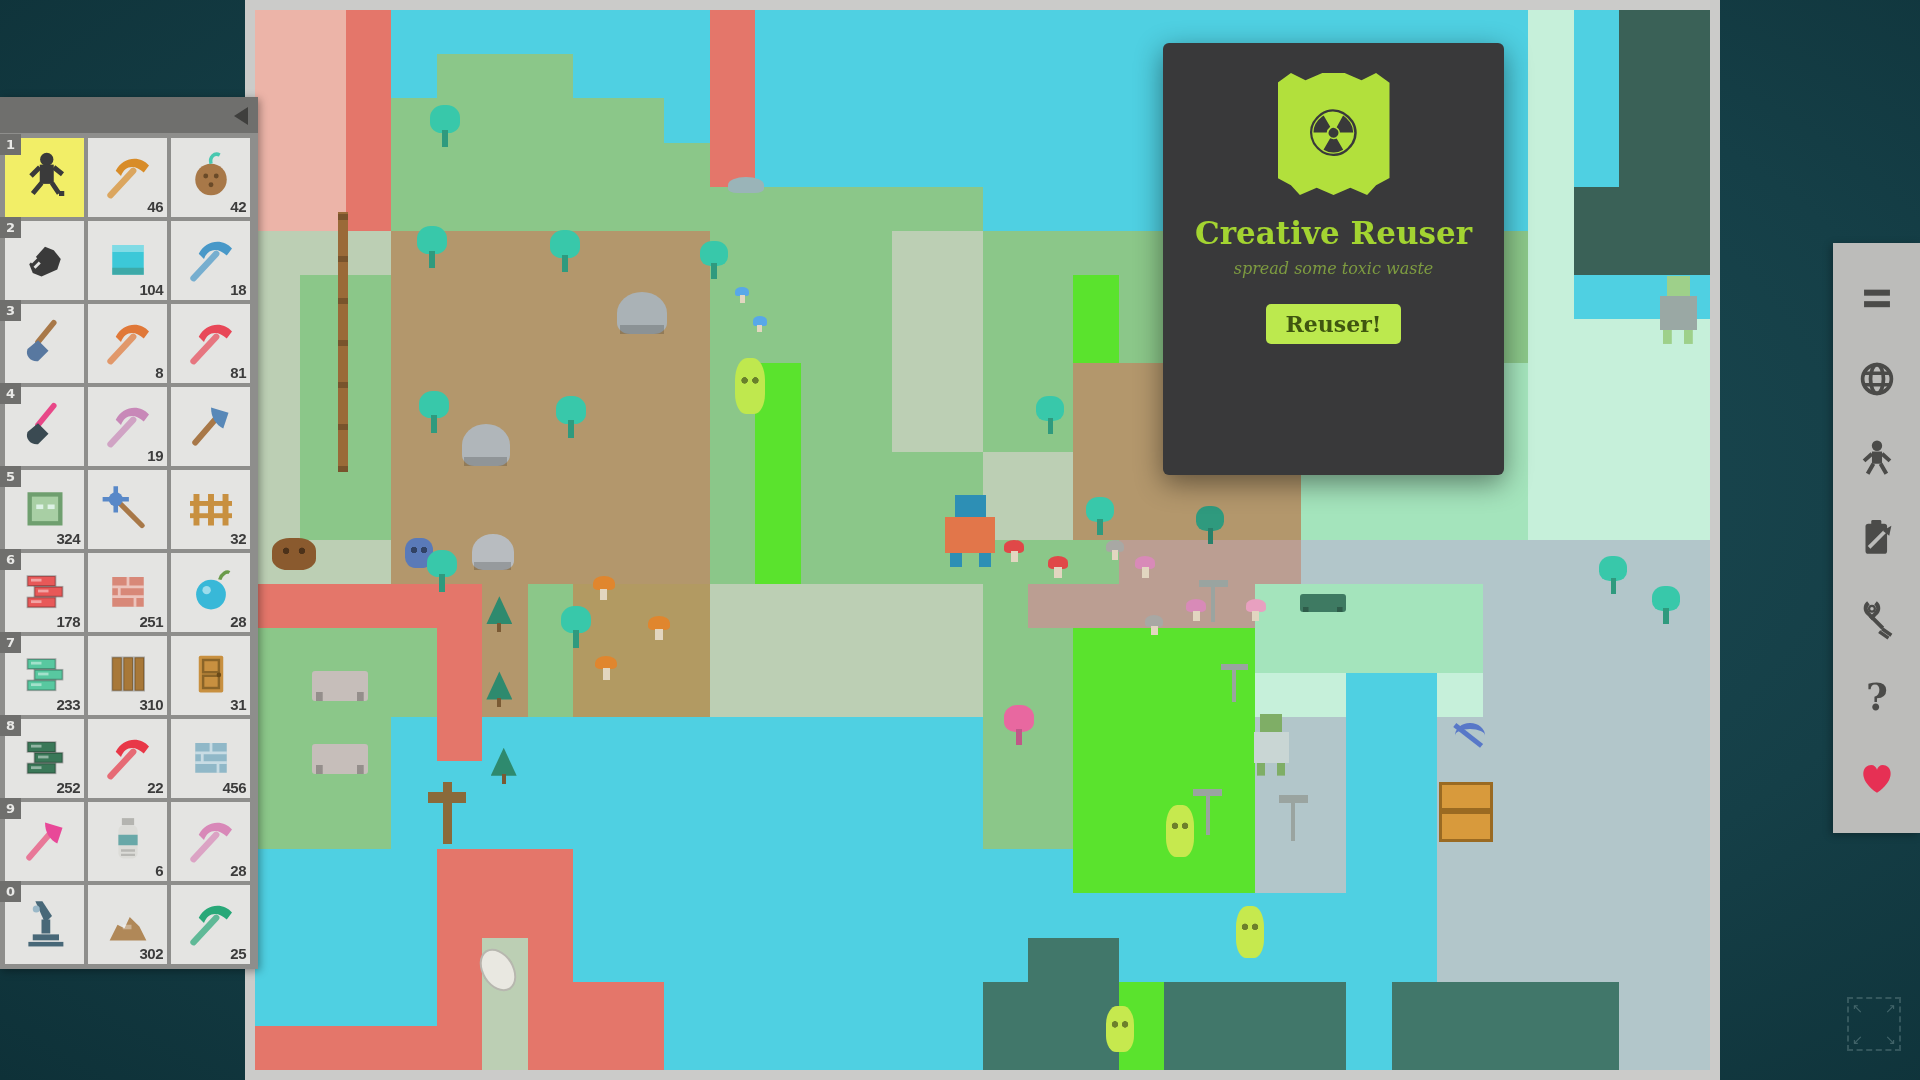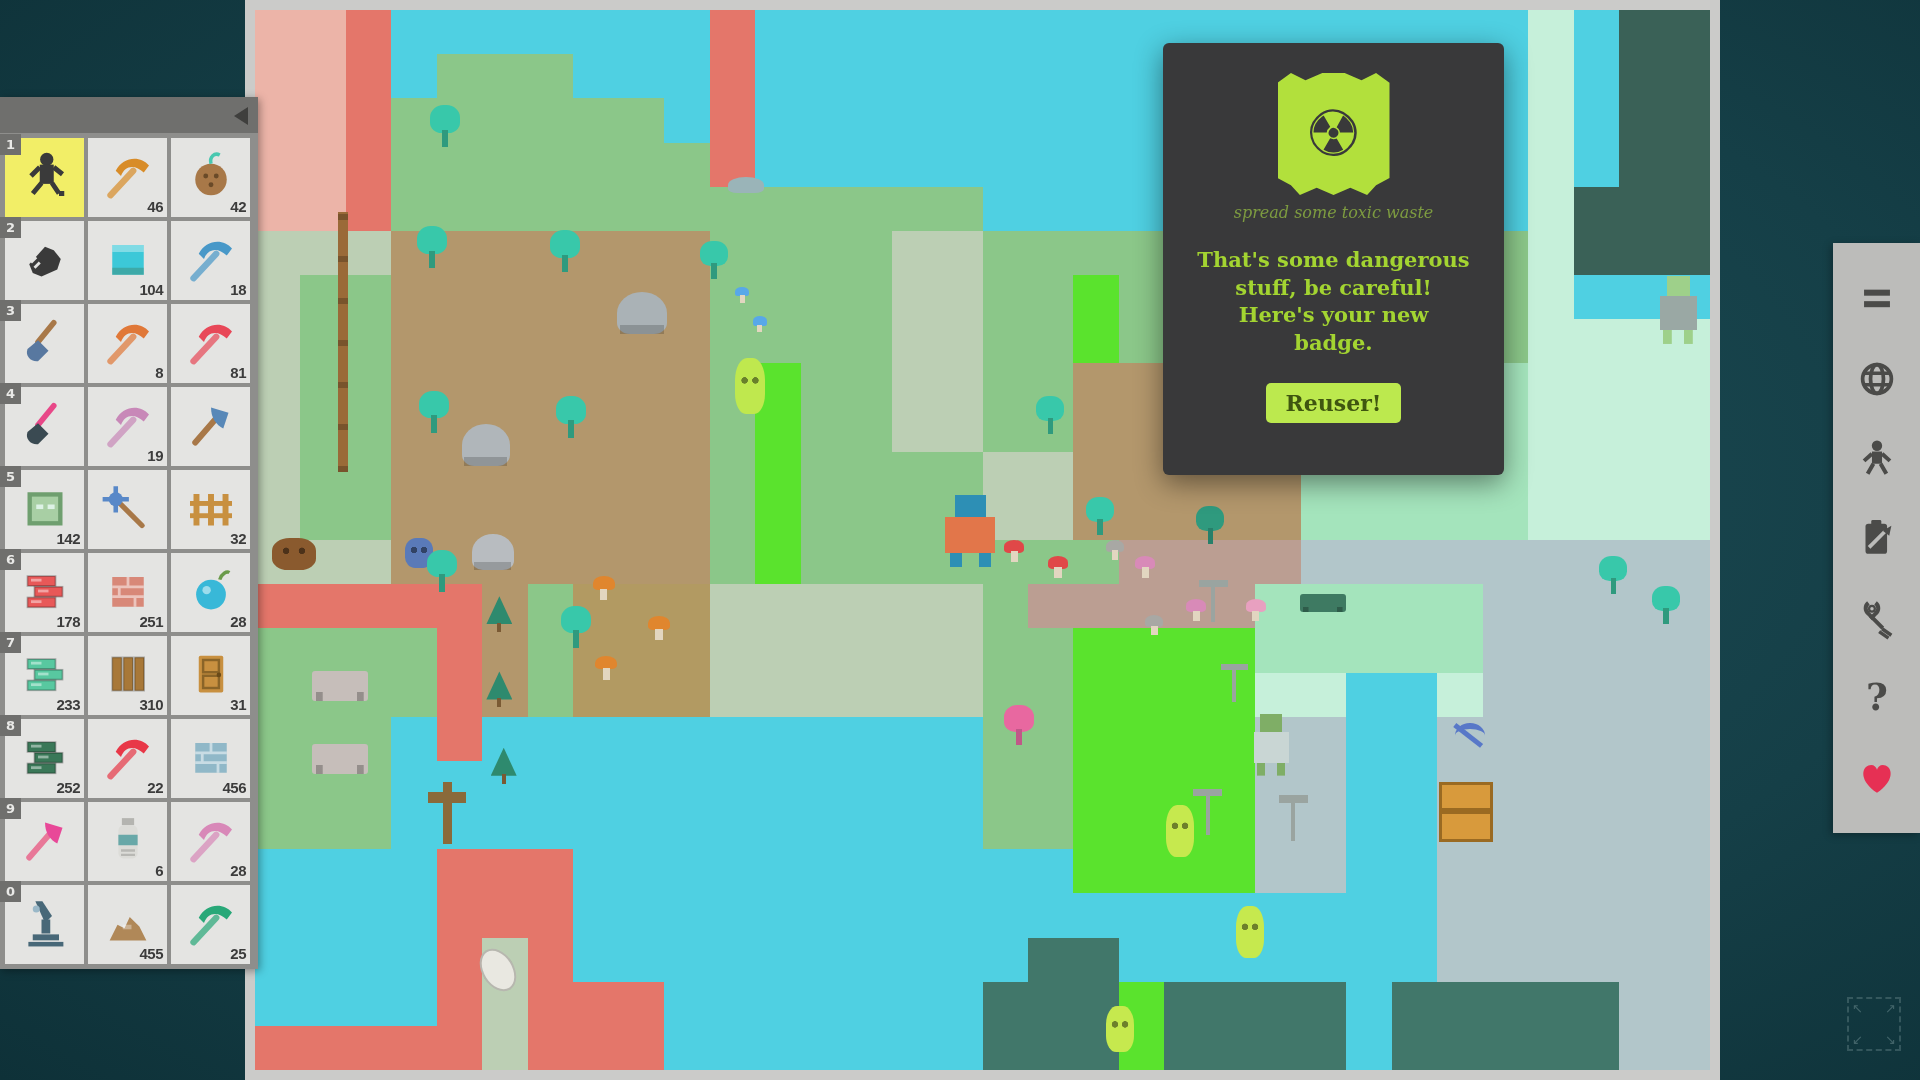--- a/index.html
+++ b/index.html
@@ -1027,21 +1027,21 @@
             </svg></div>
         </div>
         <div class="slot">
           <div class="row-tag">5</div>
           <div><svg viewBox="0 0 32 32">
               <rect x="6" y="7" width="20" height="19" fill="#6f9f6f"></rect>
               <rect x="8.5" y="9.5" width="15" height="14" fill="#a8cfa4"></rect>
               <rect x="11" y="14" width="4" height="2.6" fill="#ddf2e6"></rect>
               <rect x="17.5" y="14" width="4" height="2.6" fill="#ddf2e6"></rect>
             </svg></div>
-          <span class="count">142</span>
+          <span class="count">324</span>
         </div>
         <div class="slot">
           <div><svg viewBox="0 0 32 32">
               <line x1="10" y1="12" x2="24" y2="26" stroke="#a87848" stroke-width="3" stroke-linecap="round"></line>
               <circle cx="9" cy="11" r="4" fill="#5888c8"></circle>
               <path d="M9 3.5 V18.5 M1.5 11 H16.5" stroke="#5888c8" stroke-width="2.6"></path>
             </svg></div>
         </div>
         <div class="slot">
           <div><svg viewBox="0 0 32 32">
@@ -1180,38 +1180,38 @@
               <rect x="9" y="22.5" width="15" height="3.4" fill="#486878"></rect>
               <rect x="6.5" y="26.8" width="20" height="2.6" fill="#486878"></rect>
               <circle cx="11" cy="8" r="2" fill="#9ab8c8"></circle>
             </svg></div>
         </div>
         <div class="slot">
           <div><svg viewBox="0 0 32 32">
               <path d="M5.5 26 L10 17 L14 19 L17 12.5 L22.5 18 L26.5 26 Z" fill="#b08858"></path>
               <rect x="13" y="17" width="5" height="2.6" fill="#ffffff" opacity=".35"></rect>
             </svg></div>
-          <span class="count">455</span>
+          <span class="count">302</span>
         </div>
         <div class="slot">
           <div><svg viewBox="0 0 32 32">
               <line x1="6" y1="27" x2="19" y2="13" stroke="#28a878" stroke-width="3.6" opacity=".7" stroke-linecap="round"></line>
               <path d="M9 13 C13 5 23 4 28 10 L25 14 C20 9 14 10 12 16 Z" fill="#28a878"></path>
             </svg></div>
           <span class="count">25</span>
         </div>
       </div>
   </div>
 
   <div class="badge-popup">
     <div class="badge-flag">
       <span class="rad">☢</span>
     </div>
+    <div class="badge-title">Creative Reuser</div>
     <div class="badge-subtitle">spread some toxic waste</div>
-    <div class="badge-body">That's some dangerous stuff, be careful! Here's your new badge.</div>
     <button class="badge-btn">Reuser!</button>
   </div>
 
   <div class="toolbar" id="toolbar">
       <div class="tb-icon">
         <svg viewBox="0 0 32 32">
           <rect x="7" y="9.5" width="18" height="4.2" fill="#4b4b49"></rect>
           <rect x="7" y="17.5" width="18" height="4.2" fill="#4b4b49"></rect>
         </svg>
       </div>

